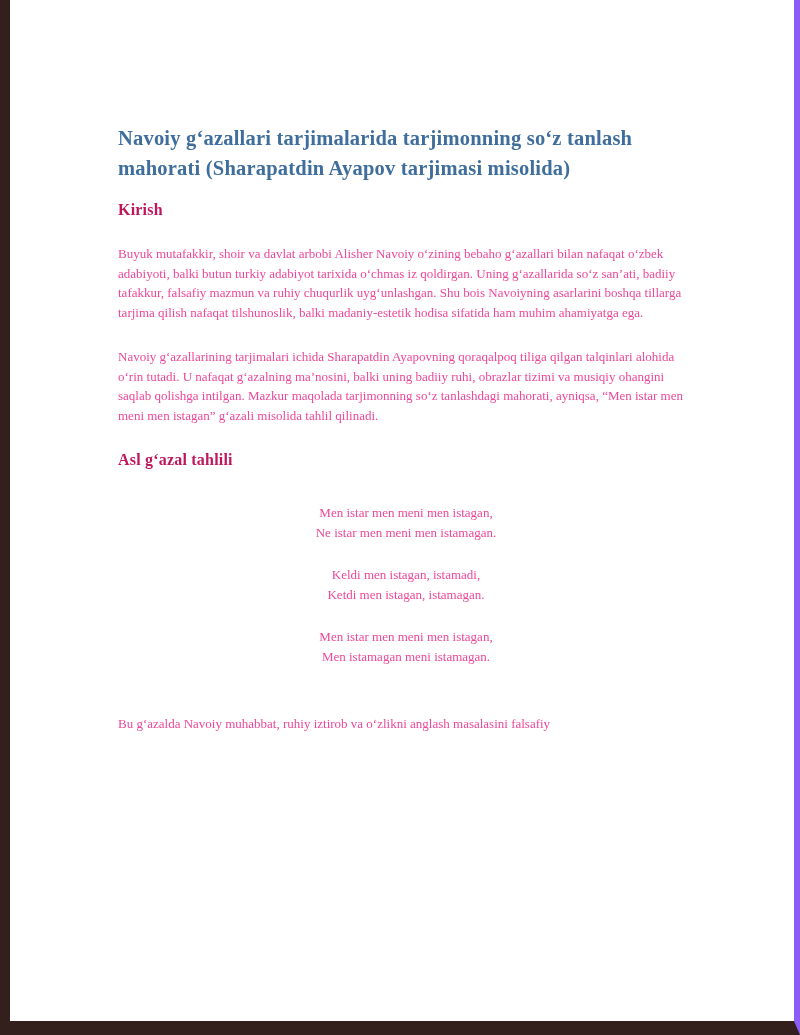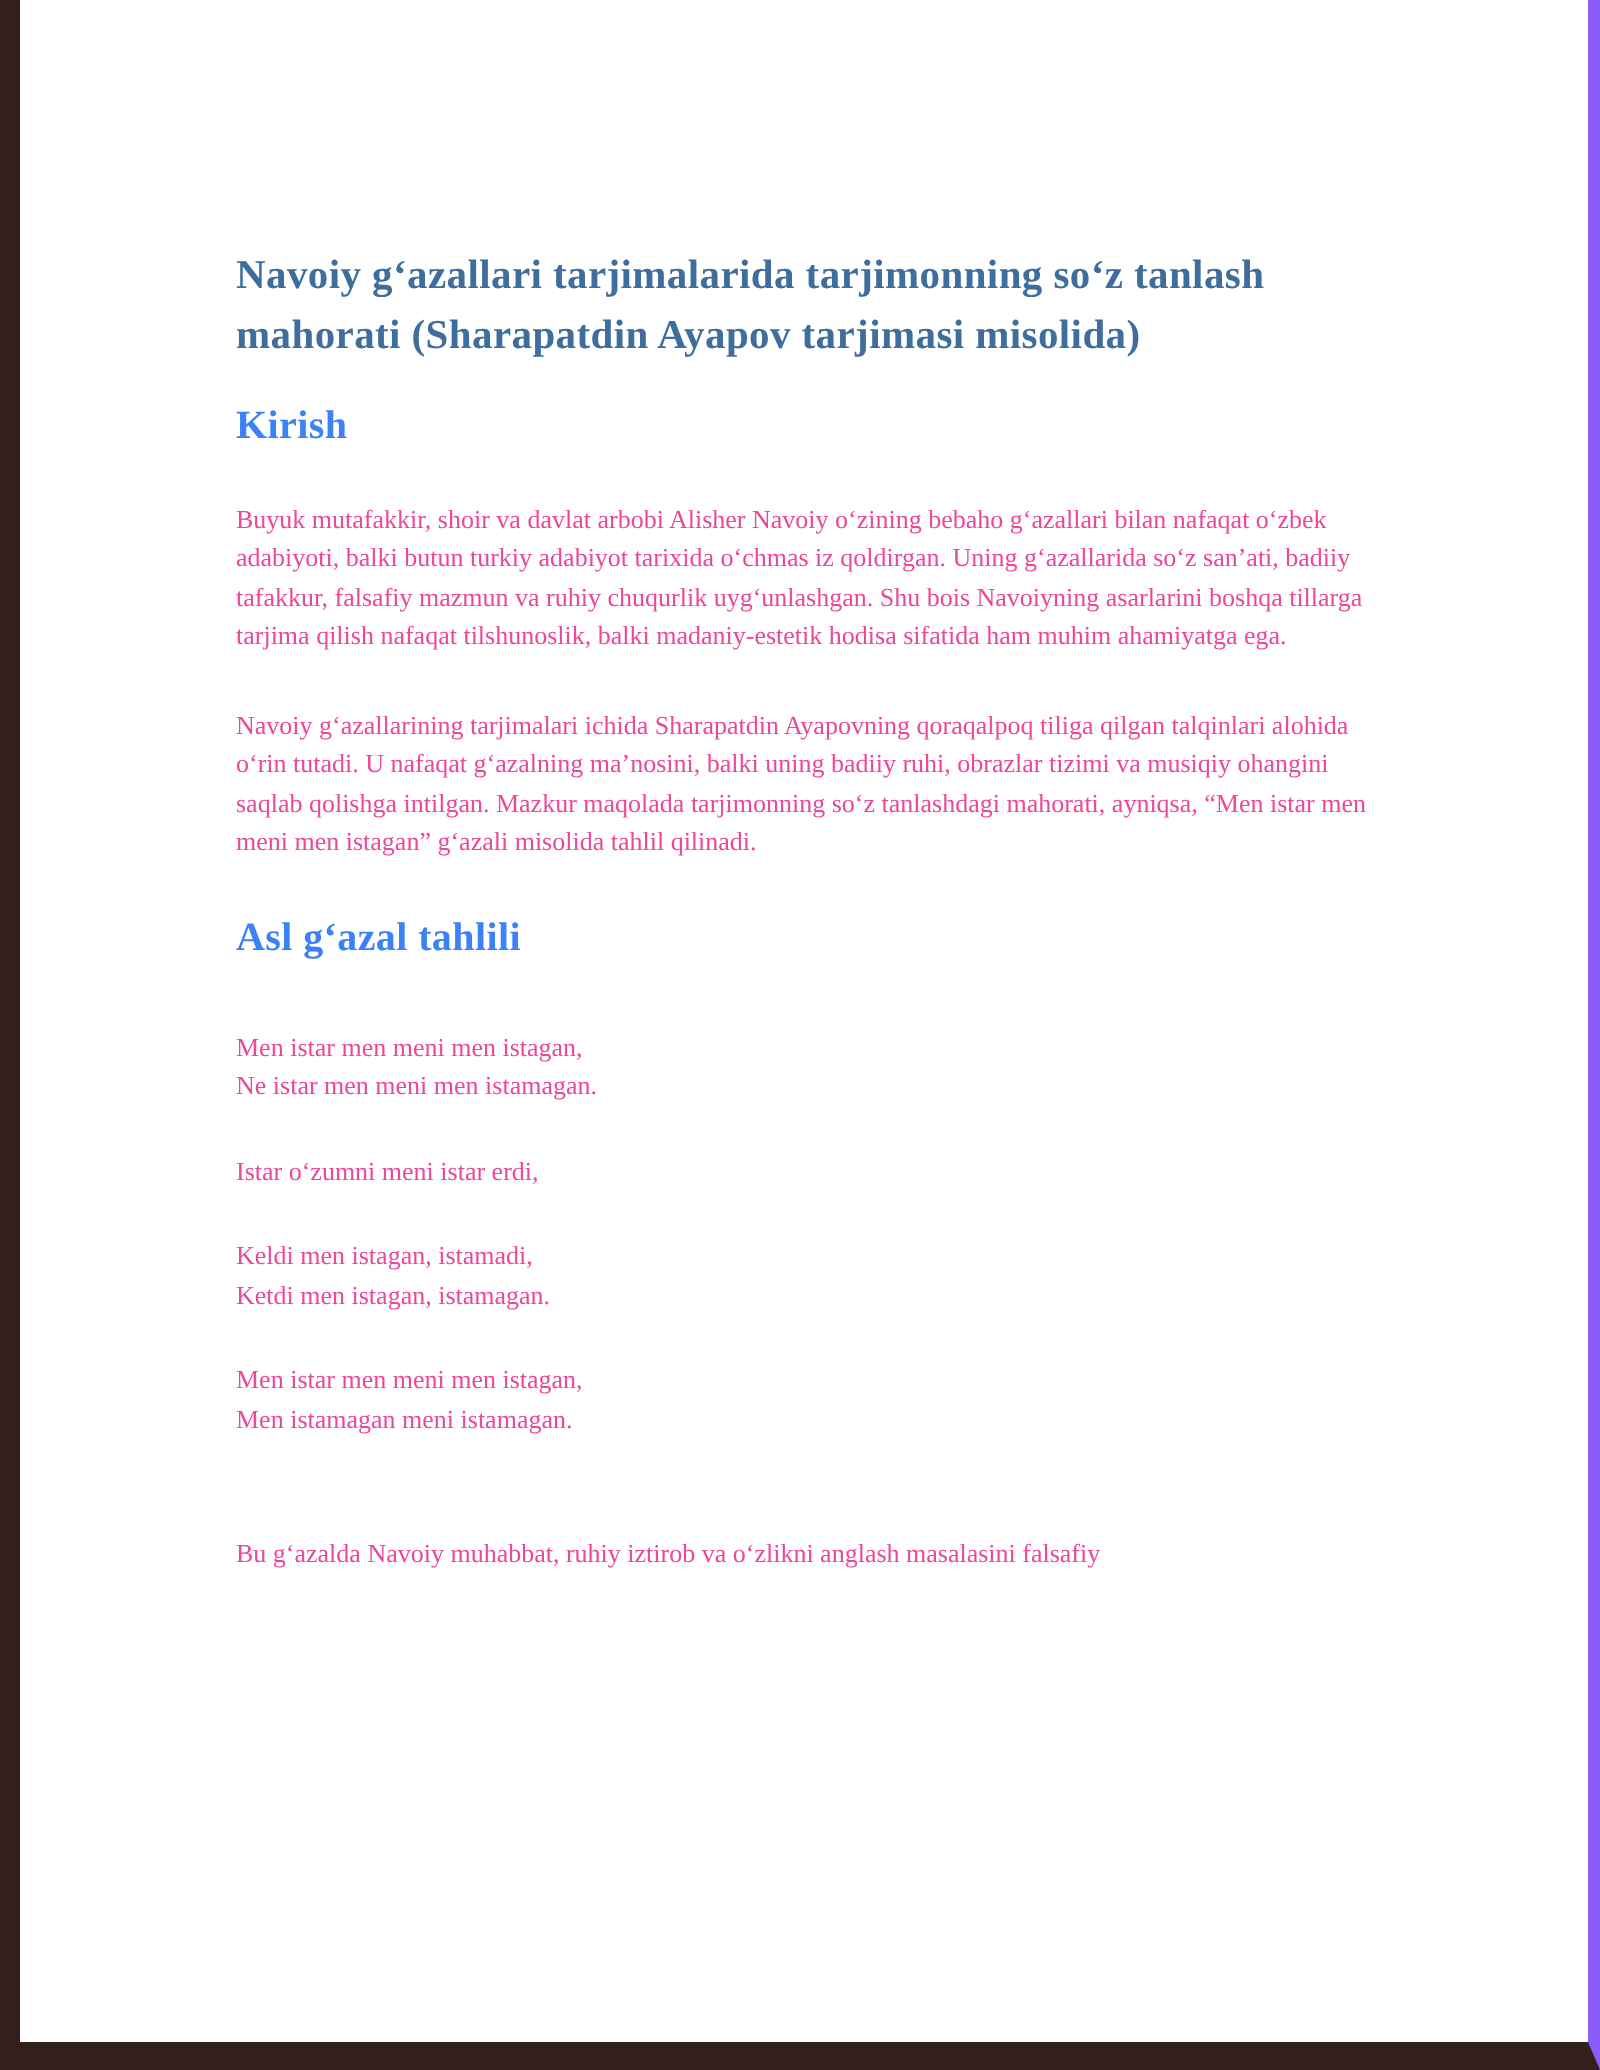--- a/index.html
+++ b/index.html
@@ -20,36 +20,36 @@
   }
   .title {
     font-size: 20.5px;
     font-weight: bold;
     color: #3f6e9d;
     line-height: 1.48;
     margin-bottom: 16px;
     letter-spacing: 0.2px;
   }
   .heading {
-    font-size: 20px;
+    font-size: 16px;
     font-weight: bold;
-    color: #3b82f6;
+    color: #be185d;
     line-height: 1.3;
     margin-bottom: 24px;
     letter-spacing: 0.2px;
   }
   .section-2 { margin-top: 14px; }
   .section-2 .heading { margin-top: 20px; margin-bottom: 32px; }
   p, .verse-line {
     font-size: 13px;
     color: #ec4899;
     line-height: 1.5;
   }
   p { margin-bottom: 25px; }
-  .stanza { margin-bottom: 23px; }
+  .stanza { margin-bottom: 23px; text-align: center; }
   .closing { margin-top: 48px; margin-bottom: 0; }
 </style>
 </head>
 <body>
 
 <div class="page">
   <article>
 
     <h1 class="title">Navoiy gʻazallari tarjimalarida tarjimonning soʻz tanlash mahorati (Sharapatdin Ayapov tarjimasi misolida)</h1>
 
@@ -61,21 +61,20 @@
 
     <section class="section-2">
       <h2 class="heading">Asl gʻazal tahlili</h2>
 
       <div class="stanza">
         <div class="verse-line">Men istar men meni men istagan,</div>
         <div class="verse-line">Ne istar men meni men istamagan.</div>
       </div>
 
       <div class="stanza">
-        <div class="verse-line">Istar oʻzumni meni istar erdi,</div>
       </div>
 
       <div class="stanza">
         <div class="verse-line">Keldi men istagan, istamadi,</div>
         <div class="verse-line">Ketdi men istagan, istamagan.</div>
       </div>
 
       <div class="stanza">
         <div class="verse-line">Men istar men meni men istagan,</div>
         <div class="verse-line">Men istamagan meni istamagan.</div>

